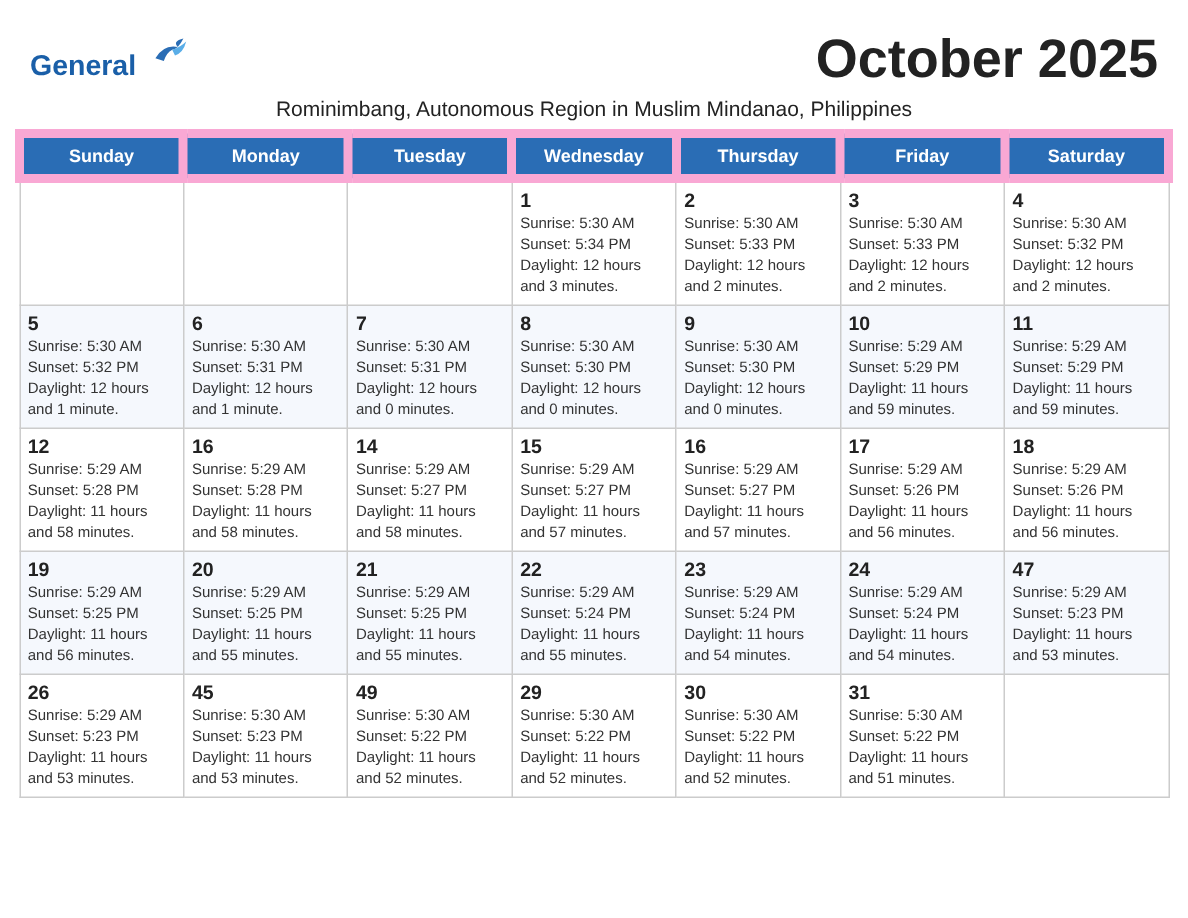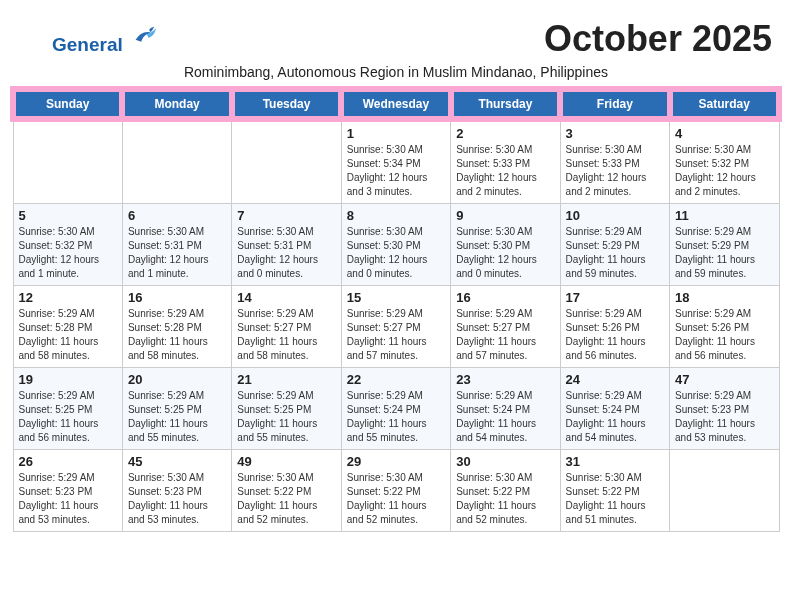--- a/index.html
+++ b/index.html
@@ -18,21 +18,20 @@
     }
     .logo {
       display: flex;
       align-items: center;
     }
     .logo-text {
       font-size: 18px;
       font-weight: bold;
       color: #1a5fa8;
       line-height: 1.1;
-      margin-left: 32px;
     }
     .logo-text span {
       color: #1a5fa8;
     }
     .logo-bird {
       width: 28px;
       height: 28px;
       margin-left: 2px;
     }
     .month-title {

